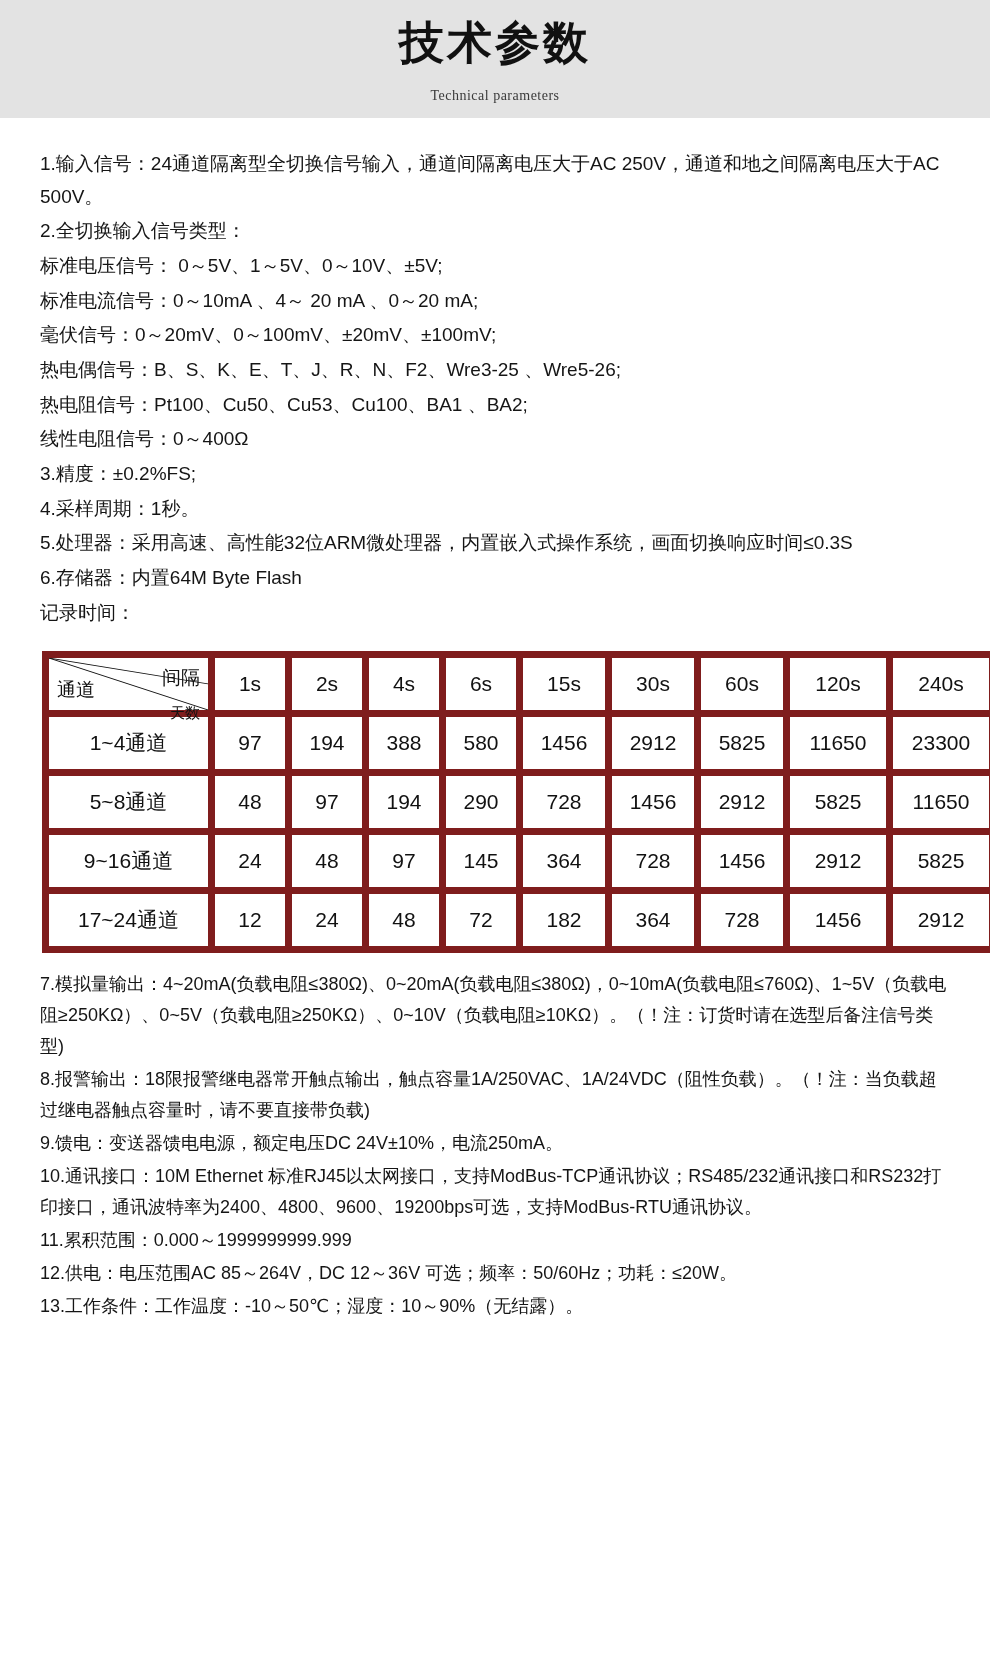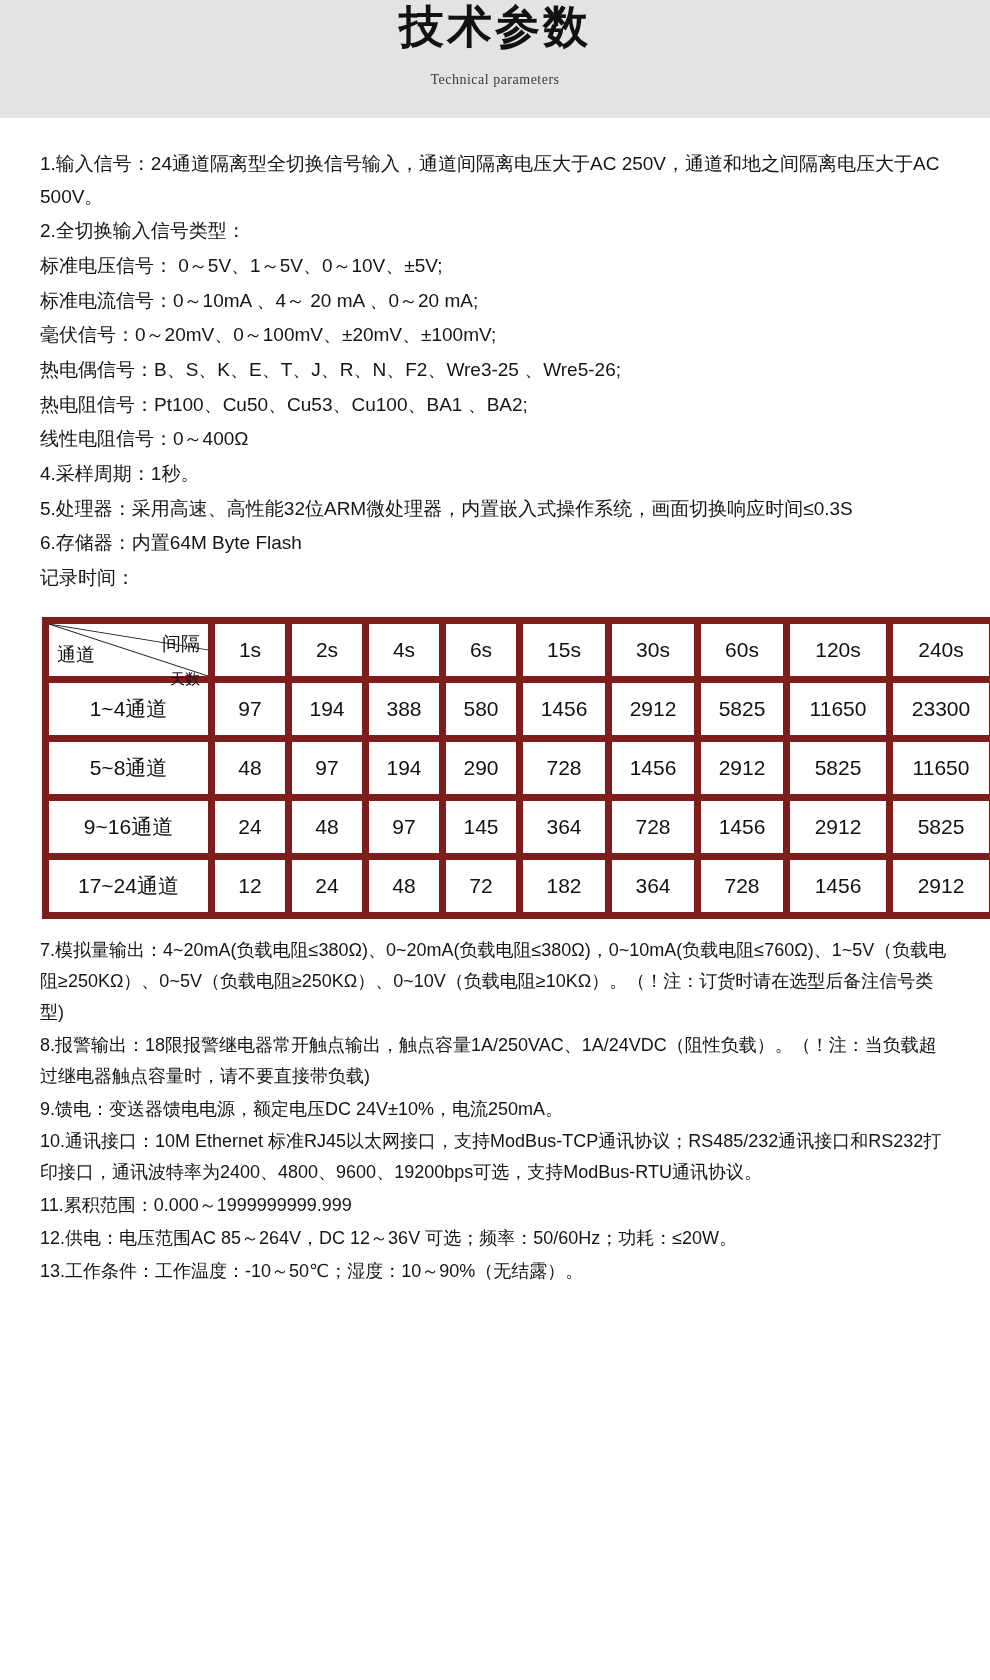--- a/index.html
+++ b/index.html
@@ -22,21 +22,21 @@
     height: 118px;
     text-align: center;
     position: relative;
     overflow: hidden;
   }
   .header-title {
     font-size: 45px;
     font-weight: bold;
     letter-spacing: 3px;
     color: #111;
-    padding-top: 2px;
+    padding-top: 18px;
     line-height: 1.1;
     font-family: "DejaVu Sans", "Liberation Sans", sans-serif;
   }
   .header-sub {
     font-size: 14px;
     color: #3a3a3a;
     letter-spacing: 0.5px;
     margin-top: 20px;
     font-family: Liberation Serif, serif;
   }
@@ -121,20 +121,21 @@
   <div class="content">
 
     <p class="para">1.输入信号：24通道隔离型全切换信号输入，通道间隔离电压大于AC 250V，通道和地之间隔离电压大于AC 500V。</p>
     <p class="para">2.全切换输入信号类型：</p>
     <p class="para">标准电压信号：  0～5V、1～5V、0～10V、±5V;</p>
     <p class="para">标准电流信号：0～10mA 、4～ 20 mA 、0～20 mA;</p>
     <p class="para">毫伏信号：0～20mV、0～100mV、±20mV、±100mV;</p>
     <p class="para">热电偶信号：B、S、K、E、T、J、R、N、F2、Wre3-25 、Wre5-26;</p>
     <p class="para">热电阻信号：Pt100、Cu50、Cu53、Cu100、BA1 、BA2;</p>
     <p class="para">线性电阻信号：0～400Ω</p>
+    <p class="para">3.精度：±0.2%FS;</p>
     <p class="para">4.采样周期：1秒。</p>
     <p class="para">5.处理器：采用高速、高性能32位ARM微处理器，内置嵌入式操作系统，画面切换响应时间≤0.3S</p>
     <p class="para">6.存储器：内置64M Byte Flash</p>
     <p class="para">记录时间：</p>
 
     <table class="rec">
       <tbody>
         <tr>
           <td class="corner">
             <svg class="diag" viewBox="0 0 155 92" preserveAspectRatio="none">

